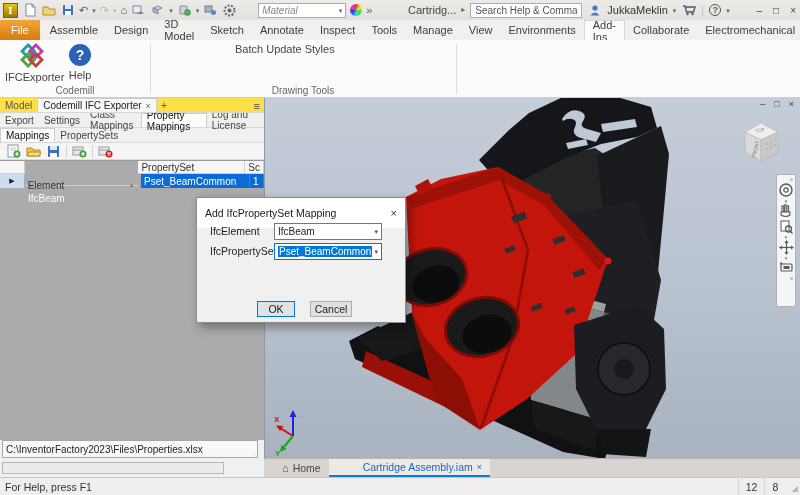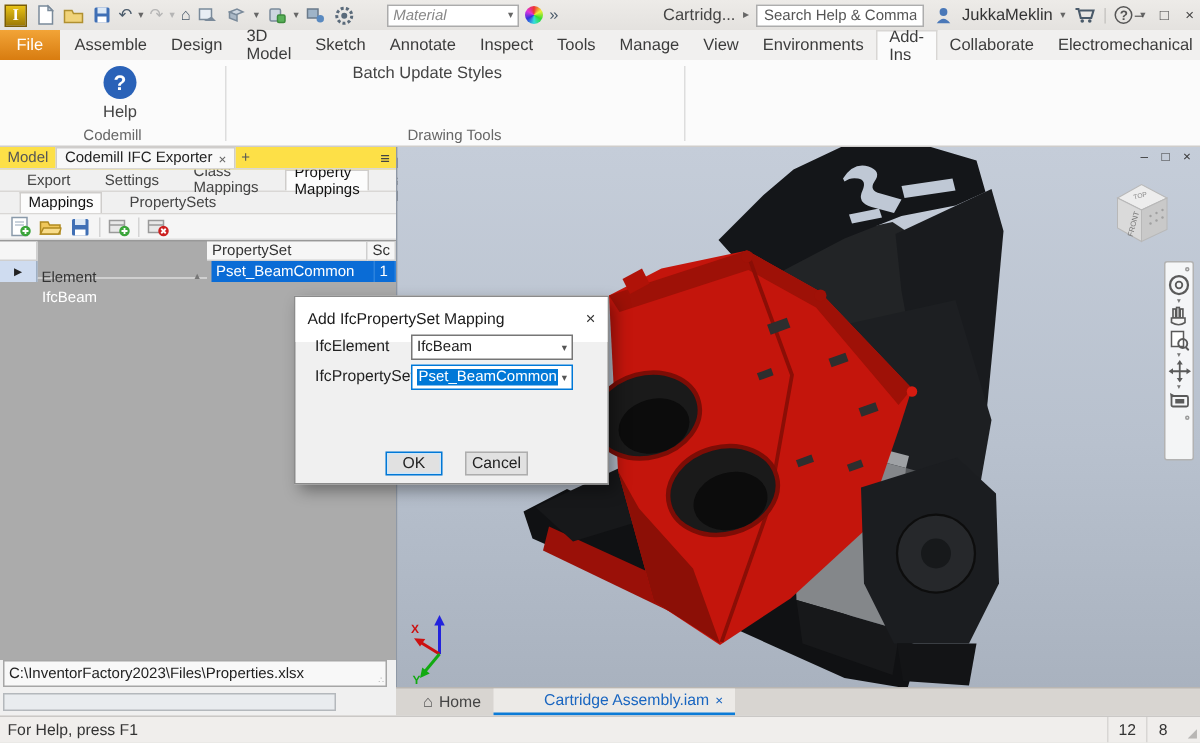--- a/index.html
+++ b/index.html
@@ -11,21 +11,21 @@
   .qat { display:flex; align-items:center; gap:4px; padding-left:3px; }
   .appbtn { width:15px; height:15px; background:linear-gradient(#e8c216,#9d7a06); border:1px solid #7a5d05; color:#fff; font-family:"Liberation Serif",serif; font-weight:bold; font-size:11px; display:inline-flex; align-items:center; justify-content:center; }
   .qicon { display:inline-flex; align-items:center; justify-content:center; width:15px; height:15px; color:#4a5a6a; }
   .qicon svg { display:block; }
   .glyph { font-size:11px; color:#4a5a6a; line-height:1; }
   .caret { font-size:7px; color:#666; line-height:1; }
   .dim { color:#b5b5b5; }
   .material { display:inline-flex; align-items:center; justify-content:space-between; width:88px; height:15px; background:#fff; border:1px solid #ababab; padding:0 3px; margin-left:17px; }
   .material .mtext { font-style:italic; color:#888; font-size:10px; }
   .colorwheel { width:12px; height:12px; border-radius:50%; background:conic-gradient(#e33,#ee3,#3d3,#3dd,#33d,#d3d,#e33); display:inline-block; }
-  .tb-center { position:absolute; left:408px; top:0; height:20px; display:flex; align-items:center; gap:5px;margin-left:34px; }
+  .tb-center { position:absolute; left:408px; top:0; height:20px; display:flex; align-items:center; gap:5px; }
   .doc-title { color:#444; }
   .search { width:112px; height:15px; border:1px solid #adadad; background:#fff; font-family:"Liberation Sans",sans-serif; font-size:10px; padding:0 4px; color:#333; }
   .search::placeholder { color:#555; }
   .sep-v { color:#c6c4c1; }
   .helpcirc { width:12px; height:12px; border:1.4px solid #555; border-radius:50%; color:#555; font-size:9px; font-weight:bold; display:inline-flex; align-items:center; justify-content:center; }
   .winbtns { position:absolute; right:4px; top:0; height:20px; display:flex; align-items:center; gap:11px; font-size:10px; color:#444; }
   .winbtns span { cursor:default; }
 
   
   .ribbontabs { position:absolute; left:0; top:20px; width:800px; height:20px; background:#f1f0ef; display:flex; align-items:stretch; }
@@ -46,21 +46,21 @@
 
   
   .panel { position:absolute; left:0; top:0; width:264px; height:379px; background:#f0f0f0; }
   .ptabbar { height:15px; background:#fde047; border-bottom:1px solid #d9d7d5; display:flex; align-items:stretch; font-size:10px; position:relative; }
   .ptab { padding:0 5px; display:flex; align-items:center; gap:4px; color:#555; }
   .ptab.active { background:#f8f8f8; border:1px solid #cfcdcb; border-bottom:none; color:#222; }
   .ptab .x { font-size:9px; color:#666; }
   .plus { padding:0 4px; display:flex; align-items:center; color:#555; }
   .pmenu { position:absolute; right:4px; top:0; height:15px; display:flex; align-items:center; color:#444; font-size:11px; }
   .subtabs { height:15px; background:#f0f0f0; border-bottom:1px solid #d9d7d5; display:flex; align-items:stretch; font-size:10px; }
-  .stab { padding:0 5px; display:flex; align-items:center; color:#444;margin-left:13px; }
+  .stab { padding:0 5px; display:flex; align-items:center; color:#444; }
   .stab.active { background:#fcfcfc; border:1px solid #cfcdcb; border-bottom:none; color:#111; }
   .ptoolbar { height:17px; background:#f5f5f5; border-bottom:1px solid #ddd; display:flex; align-items:center; gap:3px; padding-left:5px; }
   .tsep { width:1px; height:13px; background:#d4d4d4; margin:0 1px; }
   .tbtn { width:17px; height:15px; display:inline-flex; align-items:center; justify-content:center; }
 
   .grid { position:absolute; left:0; top:62px; width:264px; height:280px; background:#ababab; border-top:1px solid #999; }
   .gheader { display:flex; height:13px; font-size:10px; color:#333; }
   .gheader .cell { background:#f6f6f6; border-right:1px solid #cfcfcf; border-bottom:1px solid #cfcfcf; display:flex; align-items:center; padding:0 3px; }
   .grow { display:flex; height:14px; font-size:10px; }
   .grow .rowhdr { background:#cfdcf0; border-right:1px solid #9fb0c4; display:flex; align-items:center; justify-content:center; color:#222; font-size:7px; }
@@ -222,20 +222,31 @@
   <span class="rtab">Manage</span>
   <span class="rtab">View</span>
   <span class="rtab">Environments</span>
   <span class="rtab active">Add-Ins</span>
   <span class="rtab">Collaborate</span>
   <span class="rtab">Electromechanical</span>
 
 </div>
 
 <div class="ribbon">
+  <div class="bigbtn" style="left:5px">
+    <span class="bicon">
+      <svg width="26" height="26" viewBox="0 0 27 27">
+        <rect x="5" y="4" width="9" height="9" transform="rotate(45 9.5 8.5)" fill="none" stroke="#1e9aa8" stroke-width="3"></rect>
+        <rect x="13" y="4" width="9" height="9" transform="rotate(45 17.5 8.5)" fill="none" stroke="#bb3fa7" stroke-width="3"></rect>
+        <rect x="5" y="13" width="9" height="9" transform="rotate(45 9.5 17.5)" fill="none" stroke="#52a53a" stroke-width="3"></rect>
+        <rect x="13" y="13" width="9" height="9" transform="rotate(45 17.5 17.5)" fill="none" stroke="#c2413a" stroke-width="3"></rect>
+      </svg>
+    </span>
+    <span>IFCExporter</span>
+  </div>
   <div class="bigbtn" style="left:62px;width:36px">
     <span class="bicon">
       <svg width="24" height="24">
           <circle cx="12" cy="12" r="11" fill="#2a62b8"></circle>
           <text x="12" y="17" text-anchor="middle" font-size="14" font-weight="bold" fill="#fff" font-family="Liberation Sans,sans-serif">?</text>
         </svg>
     </span>
     <span>Help</span>
   </div>
   <div class="rgroup-sep" style="left:150px"></div>

